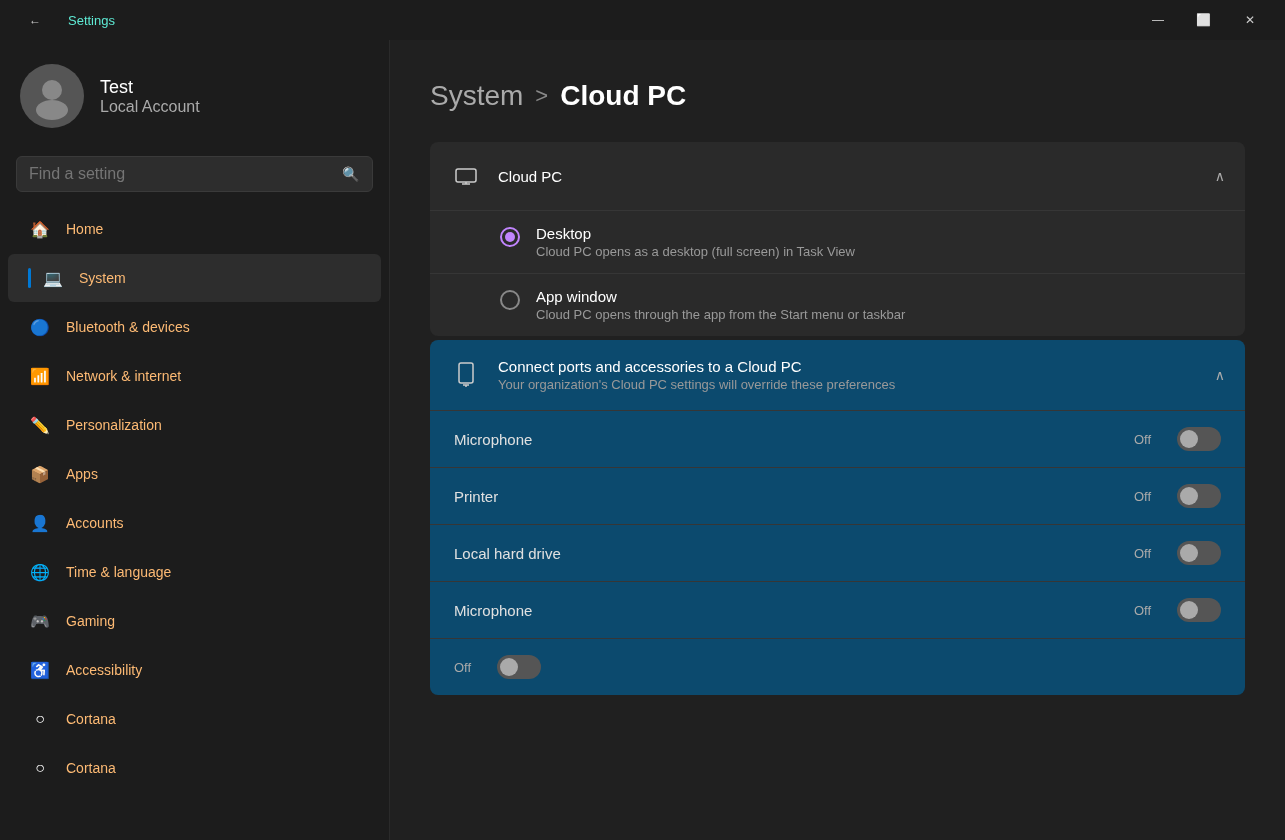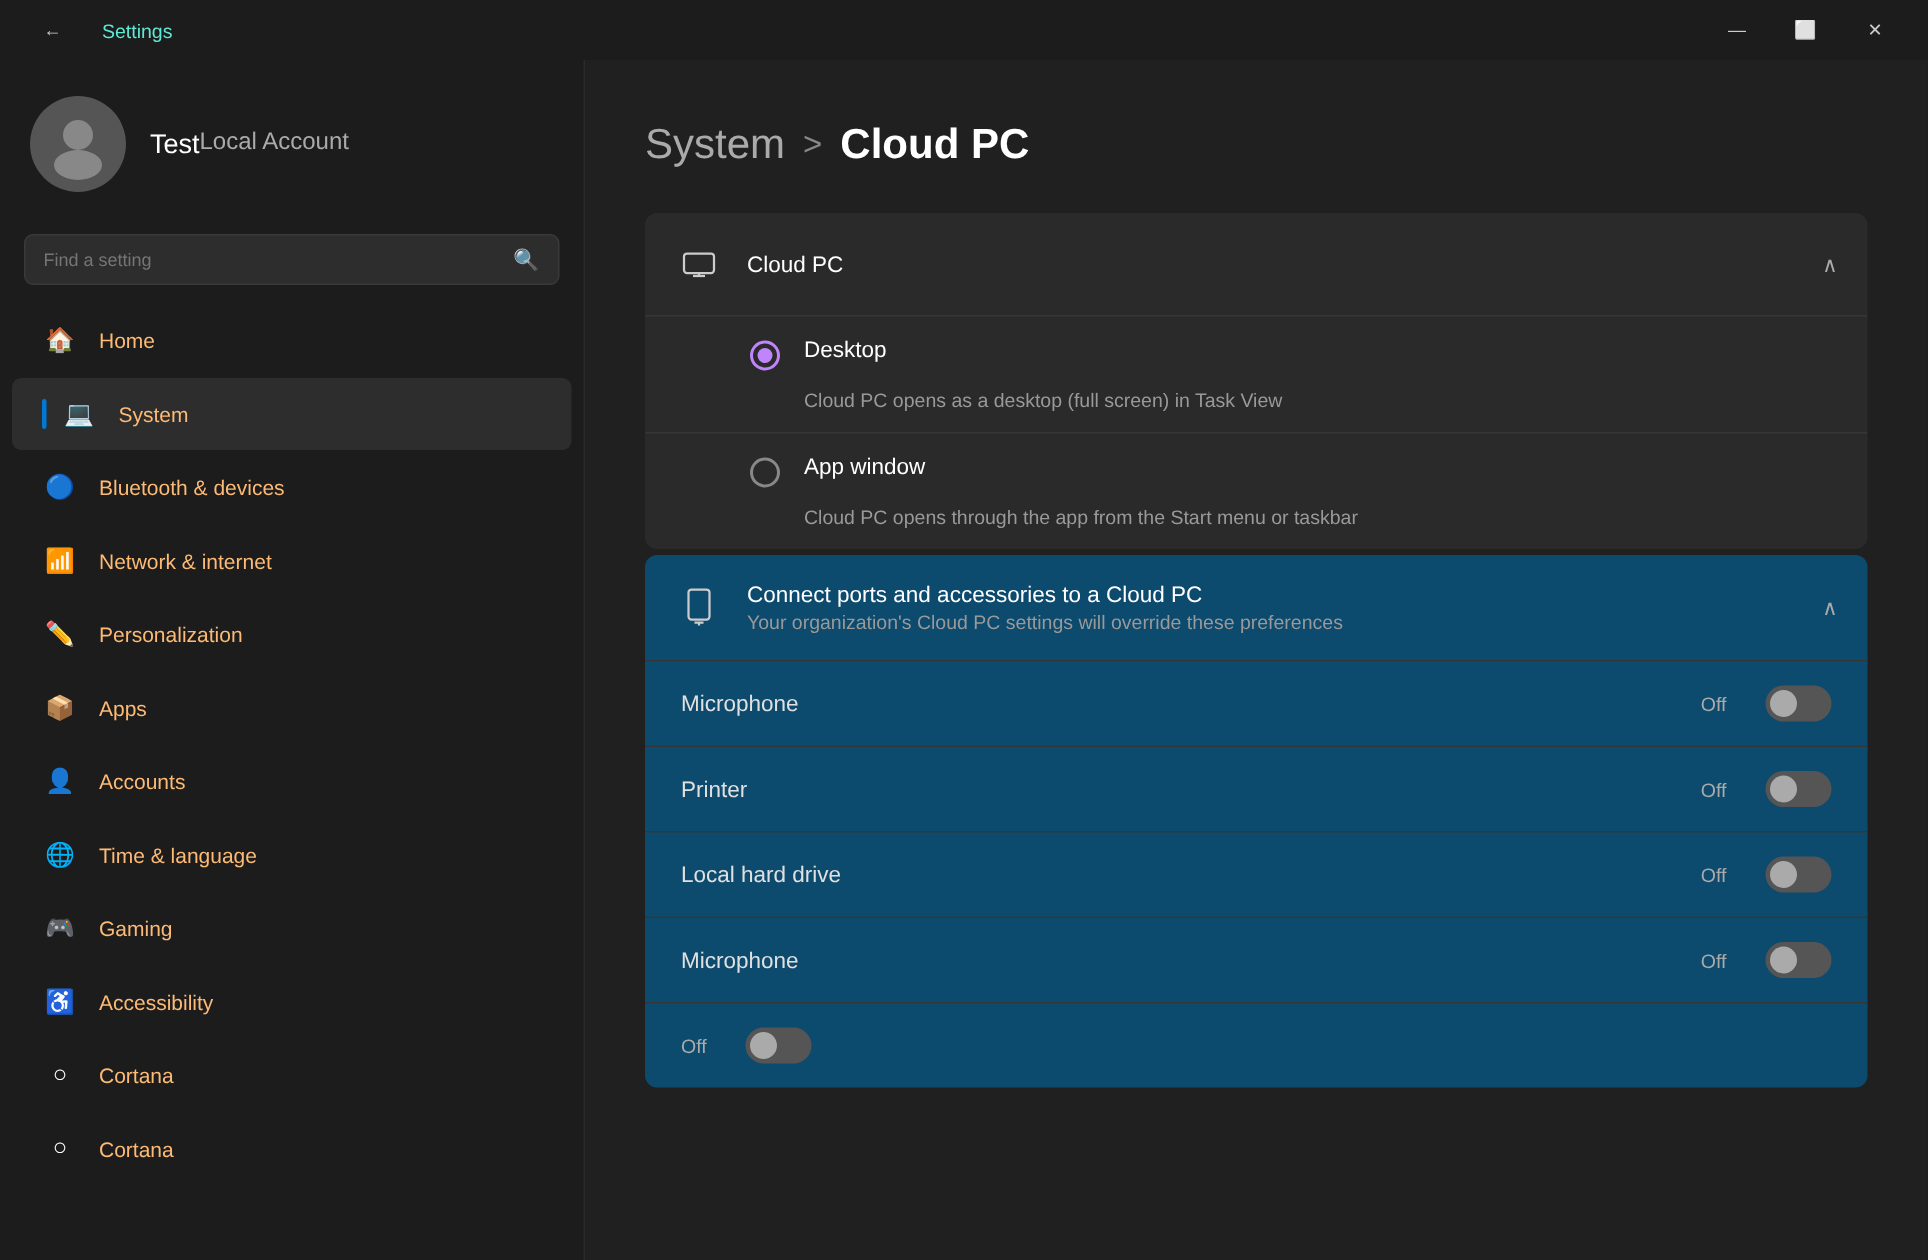--- a/index.html
+++ b/index.html
@@ -80,21 +80,21 @@
       height: 64px;
       border-radius: 50%;
       background: #555;
       display: flex;
       align-items: center;
       justify-content: center;
       flex-shrink: 0;
       overflow: hidden;
     }
     .avatar svg { width: 48px; height: 48px; }
-    .user-info { display: flex; flex-direction: row; }
+    .user-info { display: flex; flex-direction: column; }
     .user-name { font-size: 18px; font-weight: 400; color: #fff; }
     .user-type { font-size: 16px; color: #aaa; }
 
     
     .search-container {
       padding: 8px 16px 12px 16px;
     }
     .search-box {
       display: flex;
       align-items: center;
@@ -102,21 +102,21 @@
       border-radius: 6px;
       padding: 8px 12px;
       gap: 8px;
       border: 1px solid #3a3a3a;
     }
     .search-box input {
       background: transparent;
       border: none;
       outline: none;
       color: #aaa;
-      font-size: 12px;
+      font-size: 16px;
       flex: 1;
     }
     .search-icon { color: #aaa; font-size: 14px; }
 
     
     .nav-item {
       display: flex;
       align-items: center;
       gap: 14px;
       padding: 12px 20px;
@@ -231,21 +231,21 @@
     }
     .radio-circle.selected::after {
       content: '';
       width: 10px;
       height: 10px;
       border-radius: 50%;
       background: #c084fc;
     }
     .radio-text { }
     .radio-label { font-size: 15px; color: #fff; font-weight: 400; }
-    .radio-desc { font-size: 13px; color: #999; margin-top: 17px; }
+    .radio-desc { font-size: 13px; color: #999; margin-top: 2px; }
 
     
     .section-card {
       background: #0c4a6e;
       border-radius: 8px;
       margin-bottom: 4px;
       overflow: hidden;
     }
     .section-header {
       display: flex;

